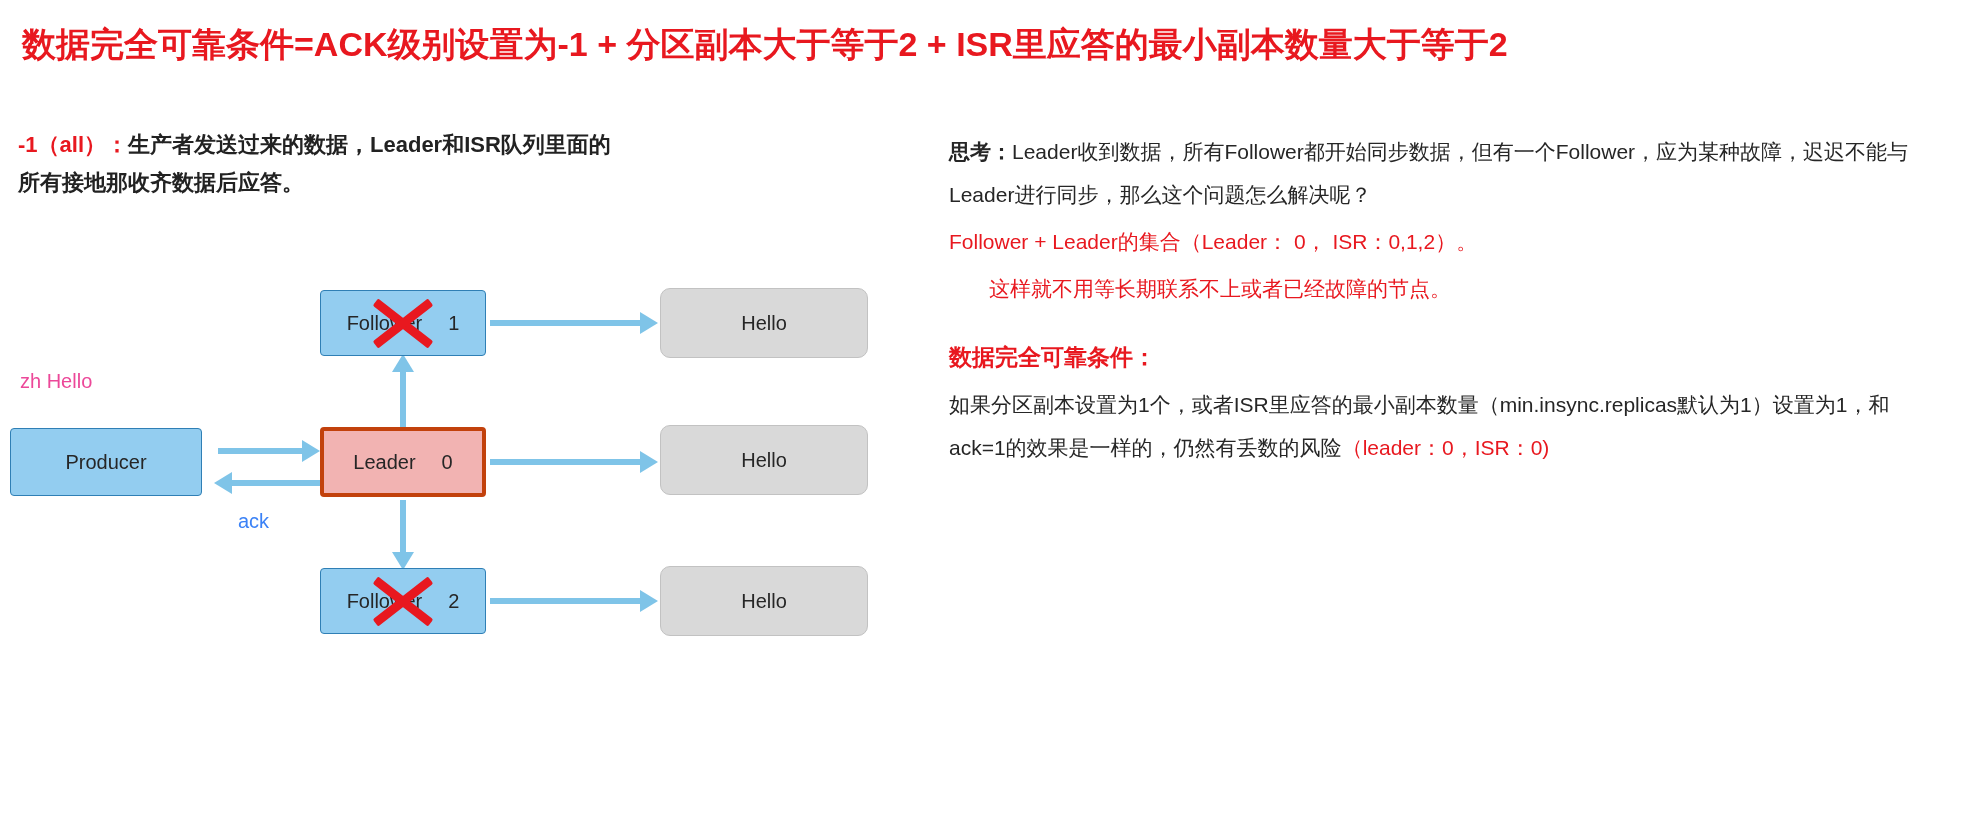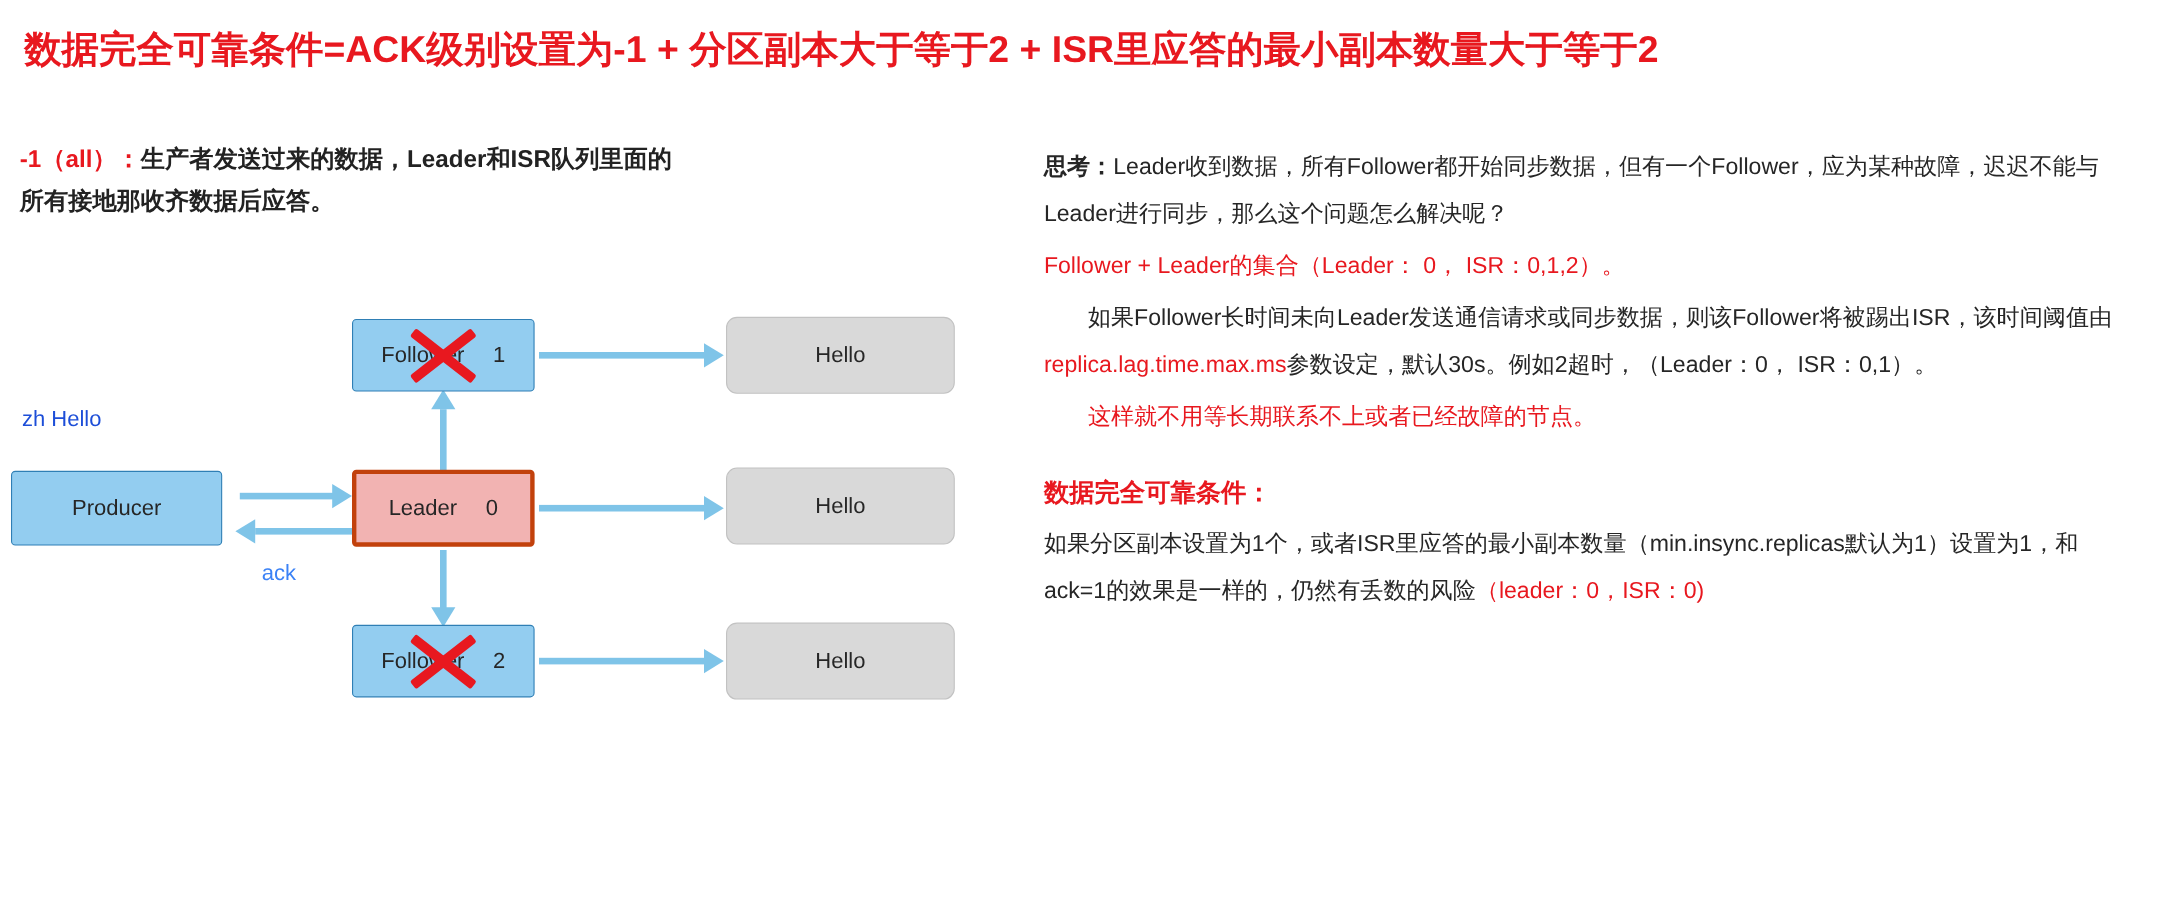--- a/index.html
+++ b/index.html
@@ -103,21 +103,21 @@
   .producerbox { left: 10px; top: 138px; }
   .h1 { left: 660px; top: -2px; }
   .h2 { left: 660px; top: 135px; }
   .h3 { left: 660px; top: 276px; }
 
   .label-zh {
     position: absolute;
     left: 20px;
     top: 80px;
     font-size: 20px;
-    color: #1d4ed8;
+    color: #ec4899;
   }
   .label-ack {
     position: absolute;
     left: 238px;
     top: 220px;
     font-size: 20px;
     color: #3b82f6;
   }
 
   
@@ -271,23 +271,20 @@
       <span class="a"></span>
         <span class="b"></span>
     </div>
   </div>
 
   <div class="right-col">
     <p>
       <span class="bold">思考：</span><span>Leader收到数据，所有Follower都开始同步数据，但有一个Follower，应为某种故障，迟迟不能与Leader进行同步，那么这个问题怎么解决呢？</span>
     </p>
     <p class="red">Follower + Leader的集合（Leader： 0， ISR：0,1,2）。</p>
-    <p class="indent">
-      <span>如果Follower长时间未向Leader发送通信请求或同步数据，则该Follower将被踢出ISR，该时间阈值由</span><span class="red">replica.lag.time.max.ms</span><span>参数设定，默认30s。例如2超时，（Leader：0， ISR：0,1）。</span>
-    </p>
     <p class="red indent">这样就不用等长期联系不上或者已经故障的节点。</p>
     <p class="section-title">数据完全可靠条件：</p>
     <p>
       <span>如果分区副本设置为1个，或者ISR里应答的最小副本数量（min.insync.replicas默认为1）设置为1，和ack=1的效果是一样的，仍然有丢数的风险</span><span class="red">（leader：0，ISR：0)</span>
     </p>
   </div>
 
 </div>
 
 </body></html>

